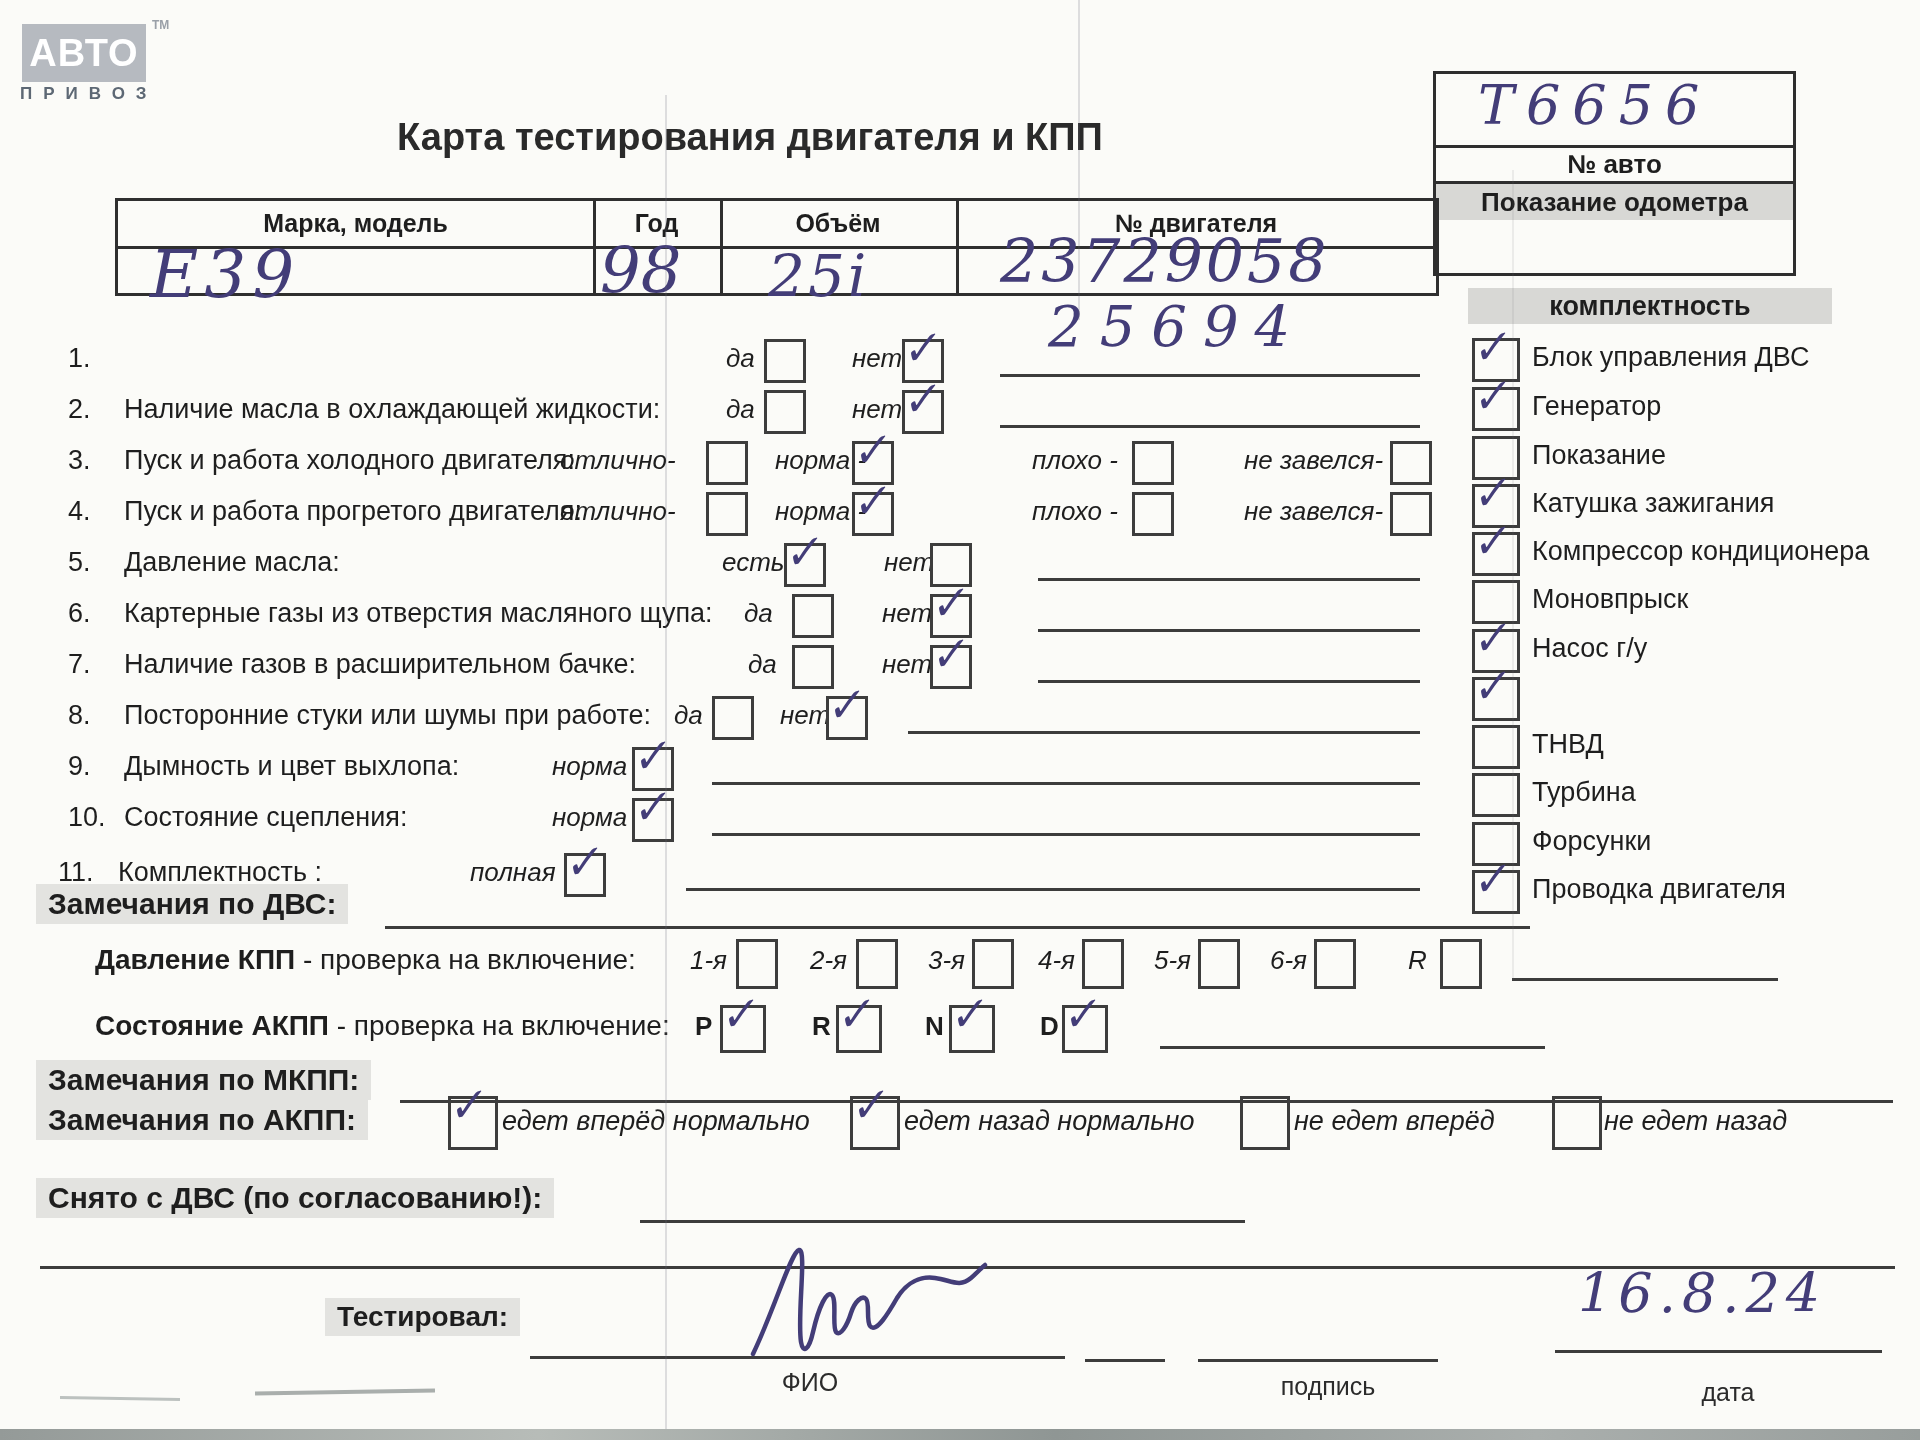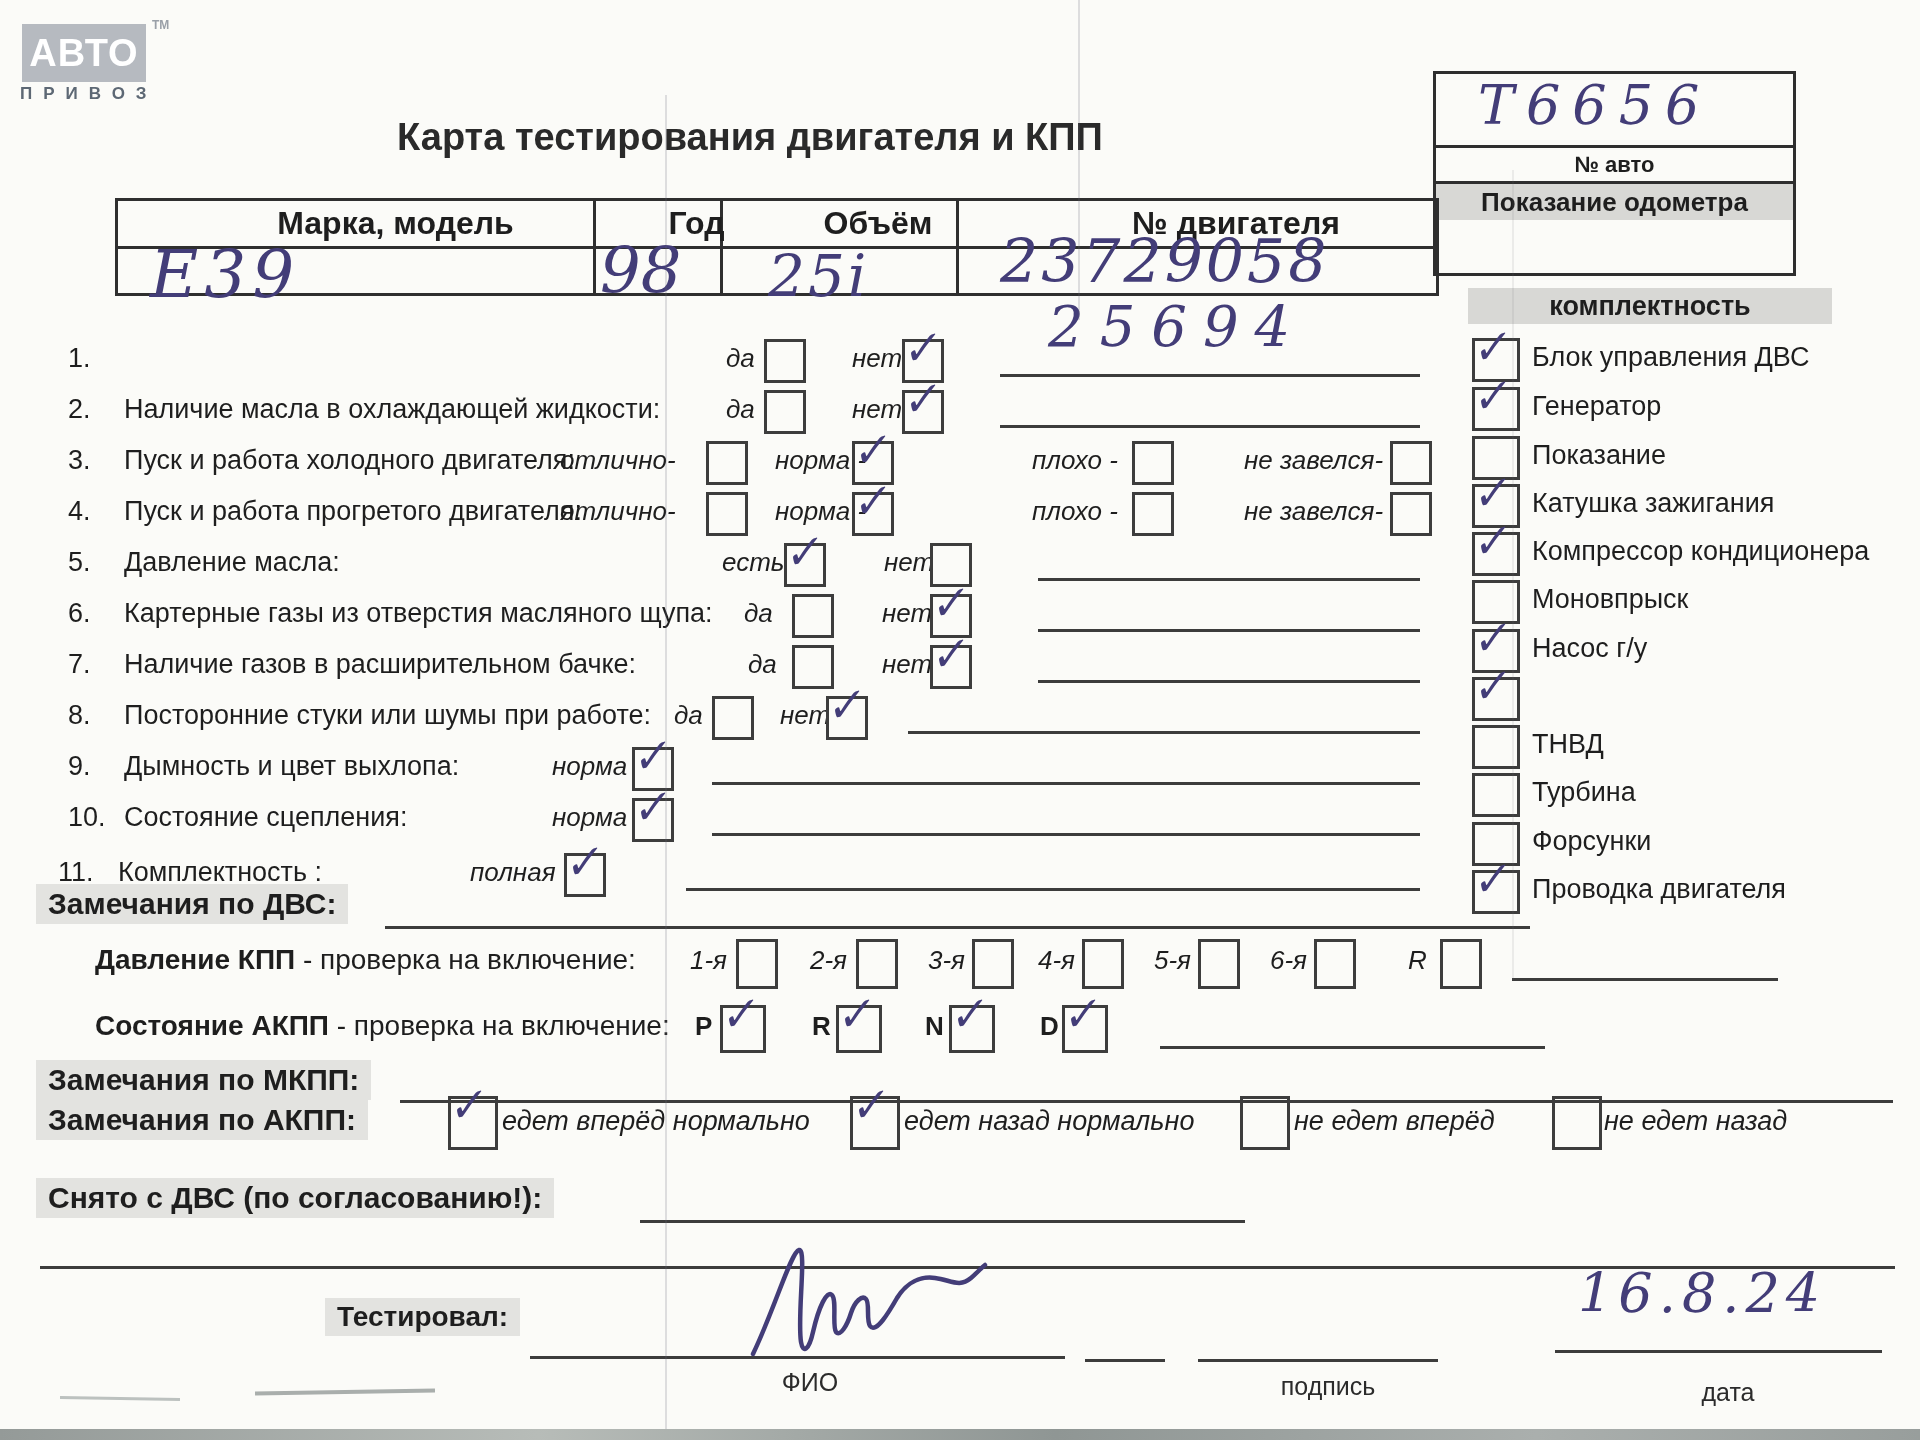--- a/index.html
+++ b/index.html
@@ -15,21 +15,21 @@
   .mk{position:absolute;left:-4px;top:-16px;width:46px;font-family:"DejaVu Serif",serif;font-style:italic;
       font-size:44px;line-height:1;color:var(--ink,#433d78);transform:rotate(-8deg);}
   .ul{position:absolute;height:3px;background:#3c3c3c;}
   
   .hl{position:absolute;background:var(--hl,#e3e3e0);padding:3px 12px;font-weight:bold;font-size:30px;white-space:nowrap;}
   
   .eq{position:absolute;left:0;width:1920px;height:40px;font-size:27px;line-height:40px;}
   .eq .cb{left:1472px;top:1px;width:42px;height:38px;}
   .eq .lbl{position:absolute;left:1532px;white-space:nowrap;}
   .hw{font-family:"DejaVu Serif",serif;font-style:italic;color:var(--ink,#433d78);white-space:nowrap;}
-  .thead{position:absolute;font-weight:bold;font-size:32px;line-height:45px;text-align:center;padding-left:40px;}
+  .thead{position:absolute;font-weight:bold;font-size:25px;line-height:45px;text-align:center;}
   .footlbl{position:absolute;font-size:25px;color:#2b2b2b;text-align:center;width:180px;}
   .crease{position:absolute;width:2px;background:rgba(105,105,118,0.20);}
   .gearlbl{position:absolute;font-style:italic;font-size:26px;}
   .gl-up{position:absolute;font-size:26px;font-weight:bold;}
 </style>
 </head>
 <body>
 
 <div id="page">
 
@@ -38,21 +38,21 @@
   </div>
   <span class="abs" style="left:152px;top:18px;font-size:12px;color:#9aa0a8;font-weight:bold;">ТМ</span>
   <div class="abs" style="left:20px;top:84px;width:128px;font-size:17px;color:#5d6874;letter-spacing:11px;font-weight:bold;">ПРИВОЗ</div>
 
   <div class="abs" style="left:380px;top:116px;width:740px;text-align:center;font-weight:bold;font-size:38px;color:#2a2a2a;">Карта тестирования двигателя и КПП</div>
 
   <div class="abs" style="left:1433px;top:71px;width:357px;height:199px;border:3px solid #2e2e2e;">
     <div class="abs" style="left:0;top:0;width:100%;height:71px;">
       <span class="hw" style="position:absolute;left:42px;top:0px;font-size:54px;letter-spacing:12px;">Т6656</span>
     </div>
-    <div class="abs" style="left:0;top:71px;width:100%;height:33px;border-top:3px solid #2e2e2e;text-align:center;font-weight:bold;font-size:22px;line-height:33px;">№ авто</div>
+    <div class="abs" style="left:0;top:71px;width:100%;height:33px;border-top:3px solid #2e2e2e;text-align:center;font-weight:bold;font-size:26px;line-height:33px;">№ авто</div>
     <div class="abs" style="left:0;top:107px;width:100%;height:36px;border-top:3px solid #2e2e2e;background:var(--band,#d8d8d5);text-align:center;font-weight:bold;font-size:26px;line-height:36px;">Показание одометра</div>
     <div class="abs" style="left:0;top:143px;width:100%;height:53px;"></div>
   </div>
 
   <div class="abs" style="left:115px;top:198px;width:1318px;height:92px;border:3px solid #2f2f2f;">
     <div class="abs" style="left:0;top:45px;width:100%;border-top:3px solid #2f2f2f;"></div>
     <div class="abs" style="left:475px;top:0;height:92px;border-left:3px solid #2f2f2f;"></div>
     <div class="abs" style="left:602px;top:0;height:92px;border-left:3px solid #2f2f2f;"></div>
     <div class="abs" style="left:838px;top:0;height:92px;border-left:3px solid #2f2f2f;"></div>
     <span class="thead" style="left:0;top:0;width:475px;">Марка, модель</span>

